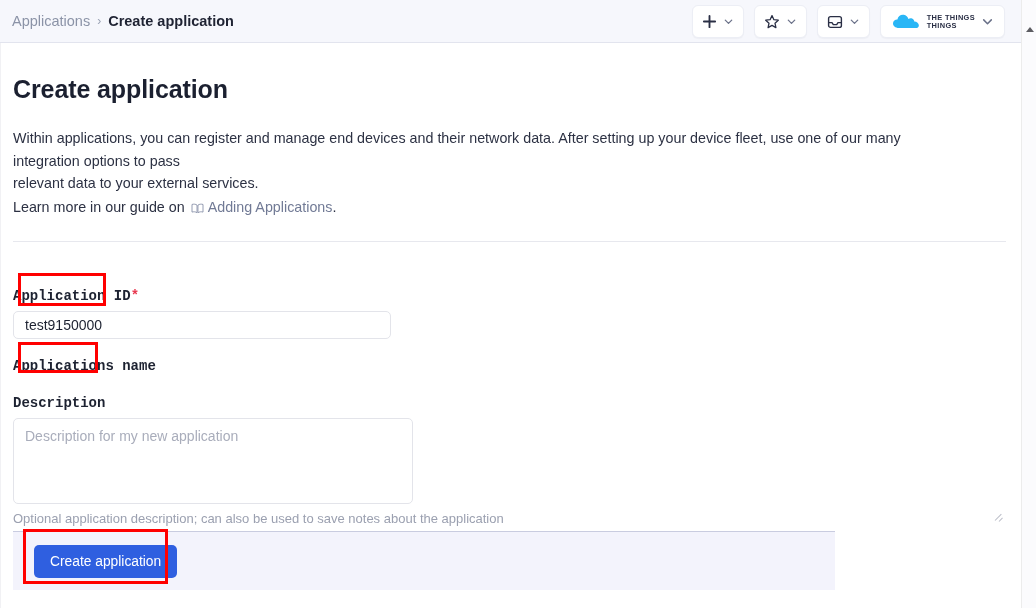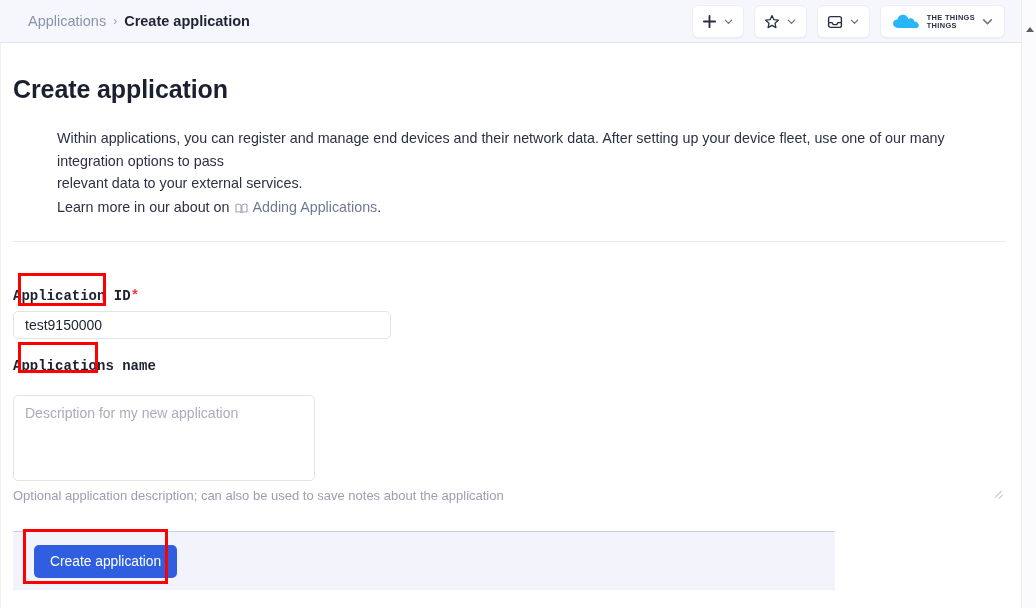--- a/index.html
+++ b/index.html
@@ -22,21 +22,20 @@
   
   .header {
     position: absolute;
     left: 0; top: 0;
     width: 1021px;
     height: 43px;
     background: #f6f7fc;
     border-bottom: 1px solid #e2e4ee;
     display: flex;
     align-items: center;
-    padding-left: 16px;
   }
 
   .breadcrumb {
     display: flex;
     align-items: center;
     margin-left: 12px;
     font-size: 14.5px;
   }
   .crumb-link {
     color: #8b93a7;
@@ -134,21 +133,20 @@
     margin-top: 32px;
     letter-spacing: -0.1px;
   }
 
   .intro {
     margin-top: 23px;
     font-size: 14.3px;
     color: #2c3143;
     line-height: 1.58;
     max-width: 950px;
-    margin-left: 44px;
   }
   .intro .line2 { display: block; }
   .learn-line { display: block; margin-top: 1px; }
 
   .book-icon {
     display: inline-block;
     vertical-align: -2px;
     margin: 0 4px 0 2px;
   }
   .doc-link {
@@ -189,21 +187,21 @@
     outline: none;
   }
   .txt-input.focused {
     border: 1px solid #2f5fe0;
   }
 
   .group-name { margin-top: 19px; }
   .group-desc { margin-top: 21px; }
 
   .txt-area {
-    width: 302px;
+    width: 400px;
     height: 86px;
     border: 1px solid #e3e4ea;
     border-radius: 5px;
     padding: 9px 11px;
     font-size: 14px;
     font-family: "Liberation Sans", sans-serif;
     color: #6d28d9;
     background: #ffffff;
     outline: none;
     resize: none;
@@ -352,21 +350,21 @@
   </div>
 
   <div class="content">
 
     <div class="page-title">Create application</div>
 
     <div class="intro">
       <span>Within applications, you can register and manage end devices and their network data. After setting up your device fleet, use one of our many integration options to pass</span>
       <span class="line2">relevant data to your external services.</span>
       <span class="learn-line">
-        <span>Learn more in our about on</span>
+        <span>Learn more in our guide on</span>
         <span class="book-icon">
           <svg width="13" height="11" viewBox="0 0 14 12">
             <path d="M1 1.6 C2.8 1 5 1.2 6.5 2.3 L6.5 10.6 C5 9.5 2.8 9.3 1 9.9 Z" fill="none" stroke="#8b93ab" stroke-width="1"></path>
             <path d="M13 1.6 C11.2 1 9 1.2 7.5 2.3 L7.5 10.6 C9 9.5 11.2 9.3 13 9.9 Z" fill="none" stroke="#8b93ab" stroke-width="1"></path>
           </svg>
         </span><span class="doc-link">Adding Applications</span><span>.</span>
       </span>
     </div>
 
     <div class="divider"></div>
@@ -378,20 +376,21 @@
           <span>Application ID</span><span class="req">*</span>
         </div>
         <input class="txt-input" type="text" value="test9150000" style="">
       </div>
 
       <div class="group-name">
         <div class="field-label">Applications name</div>
       </div>
 
       <div class="group-desc" style="position:relative;">
+        <div class="field-label">Description</div>
         <textarea class="txt-area" placeholder="Description for my new application" style=""></textarea>
         <span class="resize-grip" style="right:5px; top:calc(100% - 13px);"></span>
         <div class="help-text">Optional application description; can also be used to save notes about the application</div>
       </div>
 
     </div>
 
     <div class="action-bar">
       <button class="primary-btn">Create application</button>
     </div>

